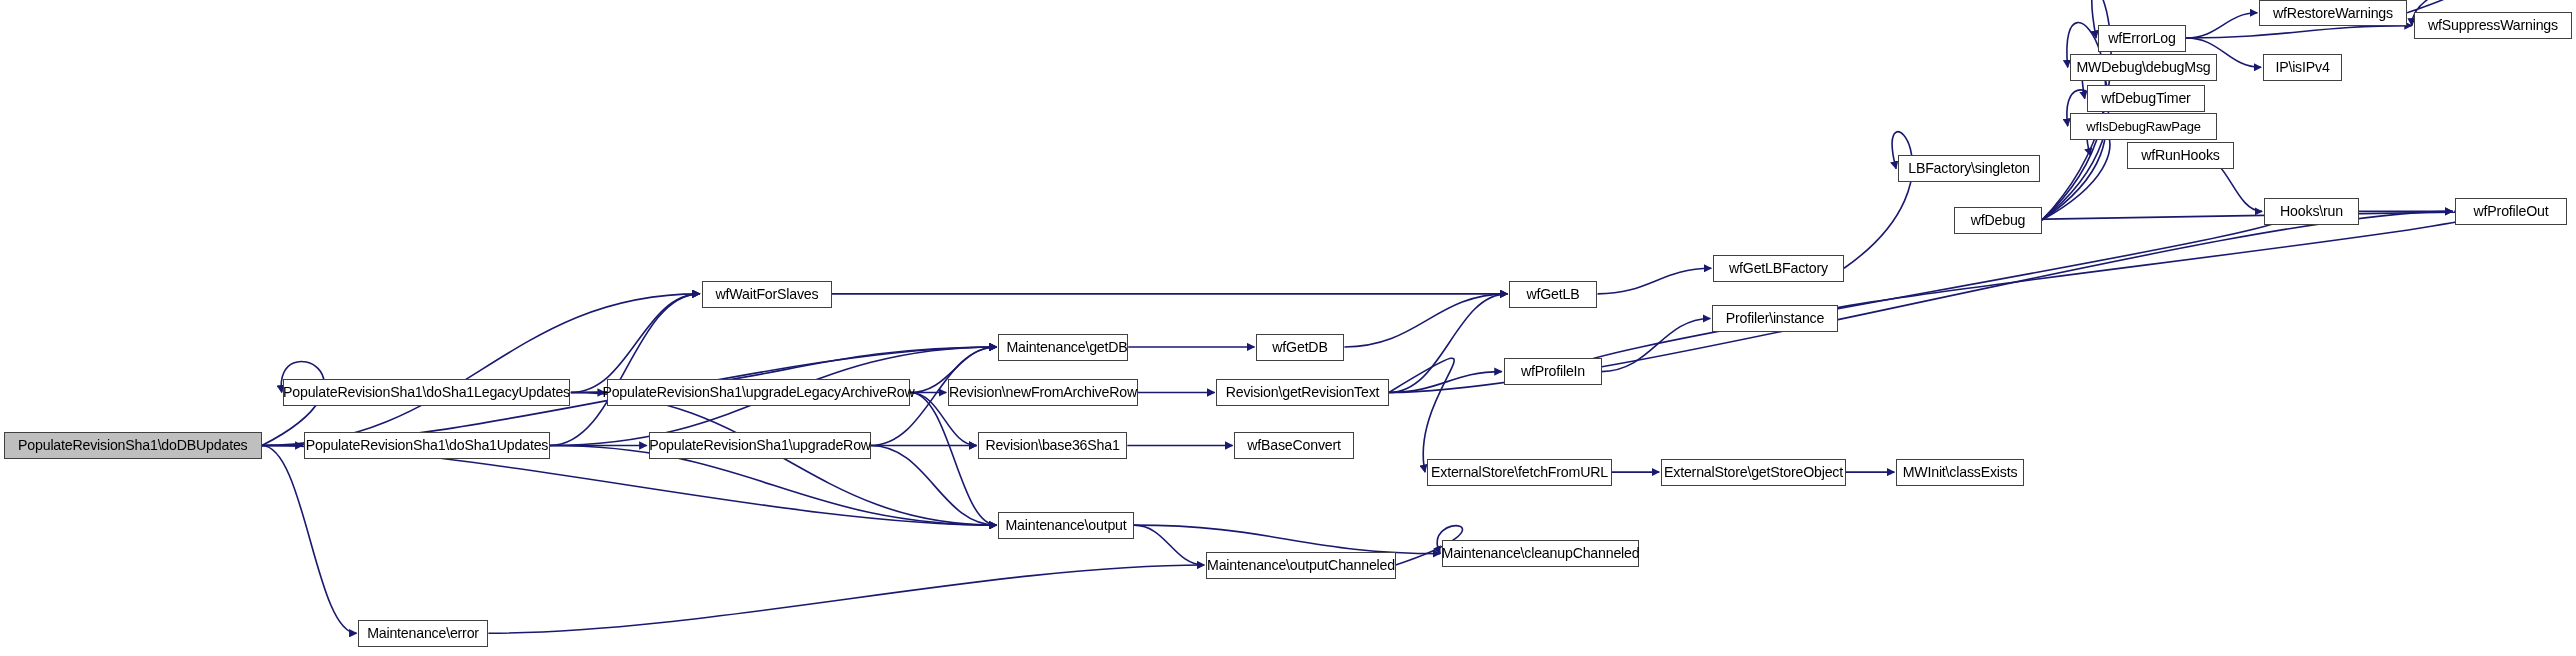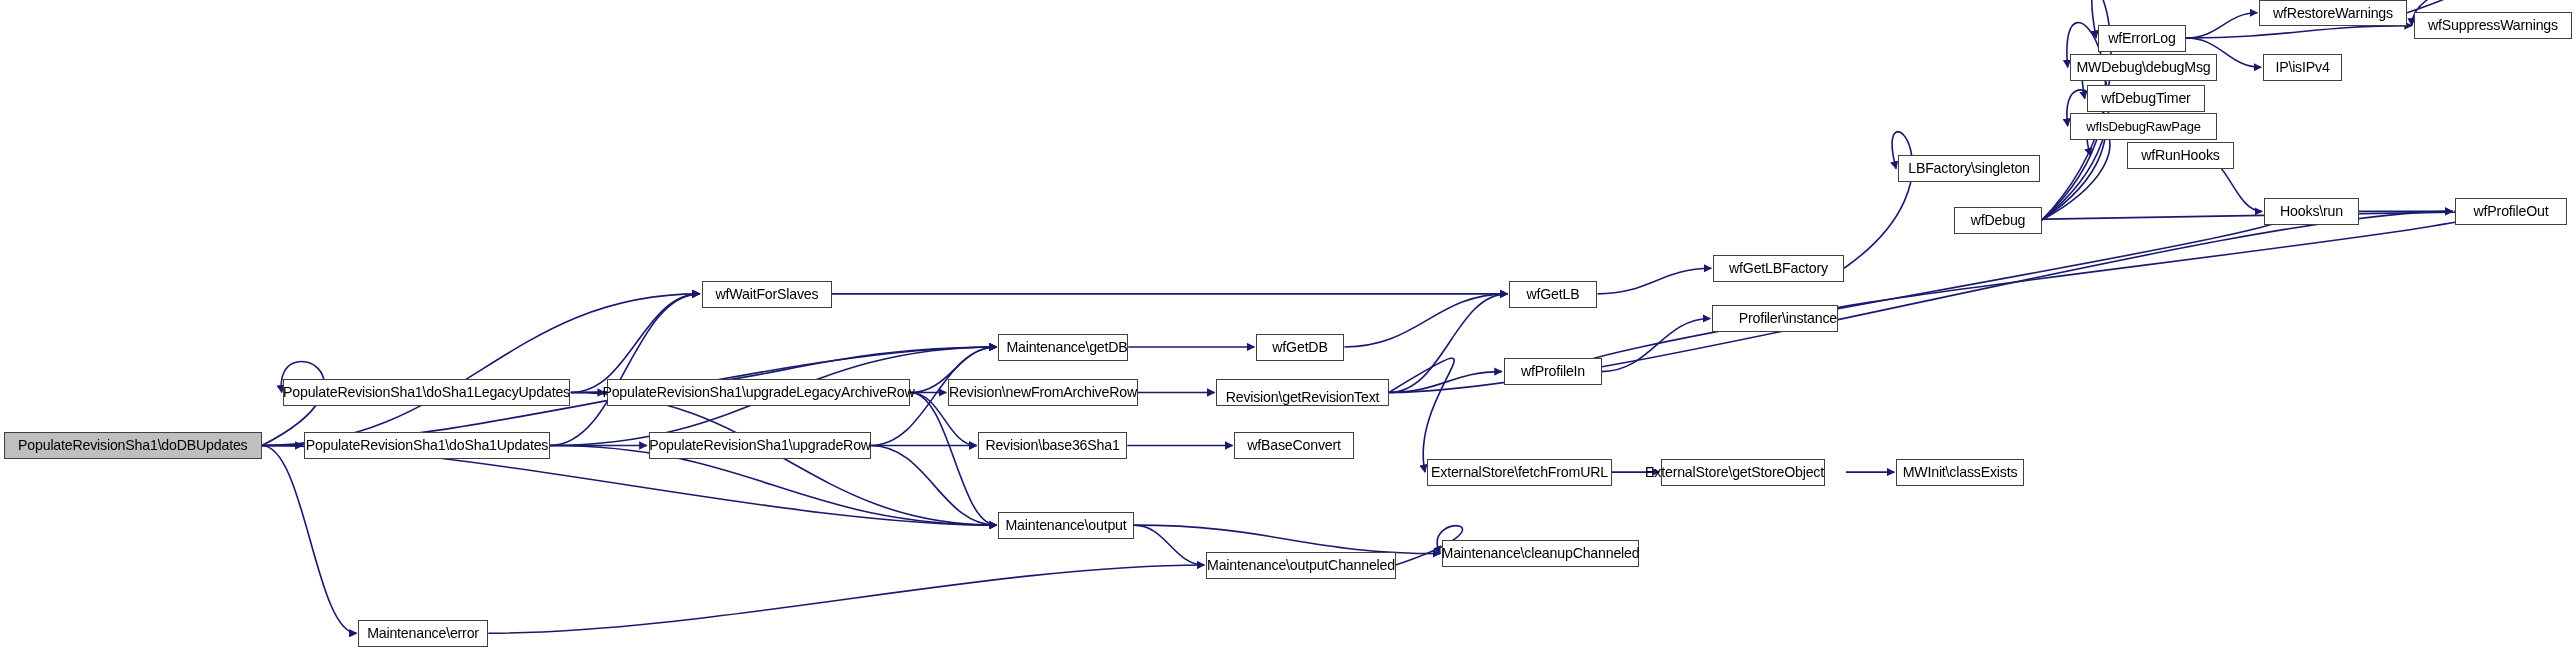--- a/index.html
+++ b/index.html
@@ -127,45 +127,45 @@
       </div>
       <div class="nodebox" style="left: 1206px; top: 552px; width: 190px; height: 26.5px; font-size: 14.2px;">
         <span class="nodelabel">Maintenance\outputChanneled</span>
       </div>
       <div class="nodebox" style="left: 1442px; top: 540px; width: 197px; height: 26.5px; font-size: 14.2px;">
         <span class="nodelabel">Maintenance\cleanupChanneled</span>
       </div>
       <div class="nodebox" style="left: 1256px; top: 334px; width: 88px; height: 26.5px; font-size: 14.2px;">
         <span class="nodelabel">wfGetDB</span>
       </div>
-      <div class="nodebox" style="left: 1216px; top: 379px; width: 173px; height: 26.5px; font-size: 14.2px; align-items: flex-end;">
+      <div class="nodebox" style="left: 1216px; top: 379px; width: 173px; height: 26.5px; font-size: 14.2px;">
         <span class="nodelabel">Revision\getRevisionText</span>
       </div>
       <div class="nodebox" style="left: 1234px; top: 432px; width: 120px; height: 26.5px; font-size: 14.2px;">
         <span class="nodelabel">wfBaseConvert</span>
       </div>
       <div class="nodebox" style="left: 1509px; top: 281px; width: 88px; height: 26.5px; font-size: 14.2px;">
         <span class="nodelabel">wfGetLB</span>
       </div>
       <div class="nodebox" style="left: 1504px; top: 358px; width: 98px; height: 26.5px; font-size: 14.2px;">
         <span class="nodelabel">wfProfileIn</span>
       </div>
       <div class="nodebox" style="left: 1427px; top: 459px; width: 185px; height: 26.5px; font-size: 14.2px;">
         <span class="nodelabel">ExternalStore\fetchFromURL</span>
       </div>
-      <div class="nodebox" style="left: 1661px; top: 459px; width: 164px; height: 26.5px; font-size: 14.2px; justify-content: flex-end;">
+      <div class="nodebox" style="left: 1661px; top: 459px; width: 185px; height: 26.5px; font-size: 14.2px;">
         <span class="nodelabel">ExternalStore\getStoreObject</span>
       </div>
       <div class="nodebox" style="left: 1896px; top: 459px; width: 128px; height: 26.5px; font-size: 14.2px;">
         <span class="nodelabel">MWInit\classExists</span>
       </div>
       <div class="nodebox" style="left: 1713px; top: 255px; width: 131px; height: 26.5px; font-size: 14.2px;">
         <span class="nodelabel">wfGetLBFactory</span>
       </div>
-      <div class="nodebox" style="left: 1712px; top: 305px; width: 126px; height: 26.5px; font-size: 14.2px; justify-content: flex-end;">
+      <div class="nodebox" style="left: 1712px; top: 305px; width: 126px; height: 26.5px; font-size: 14.2px;">
         <span class="nodelabel">Profiler\instance</span>
       </div>
       <div class="nodebox" style="left: 1898px; top: 155px; width: 142px; height: 26.5px; font-size: 14.2px;">
         <span class="nodelabel">LBFactory\singleton</span>
       </div>
       <div class="nodebox" style="left: 1954px; top: 207px; width: 88px; height: 26.5px; font-size: 14.2px;">
         <span class="nodelabel">wfDebug</span>
       </div>
       <div class="nodebox" style="left: 2098px; top: 25px; width: 88px; height: 26.5px; font-size: 14.2px;">
         <span class="nodelabel">wfErrorLog</span>

